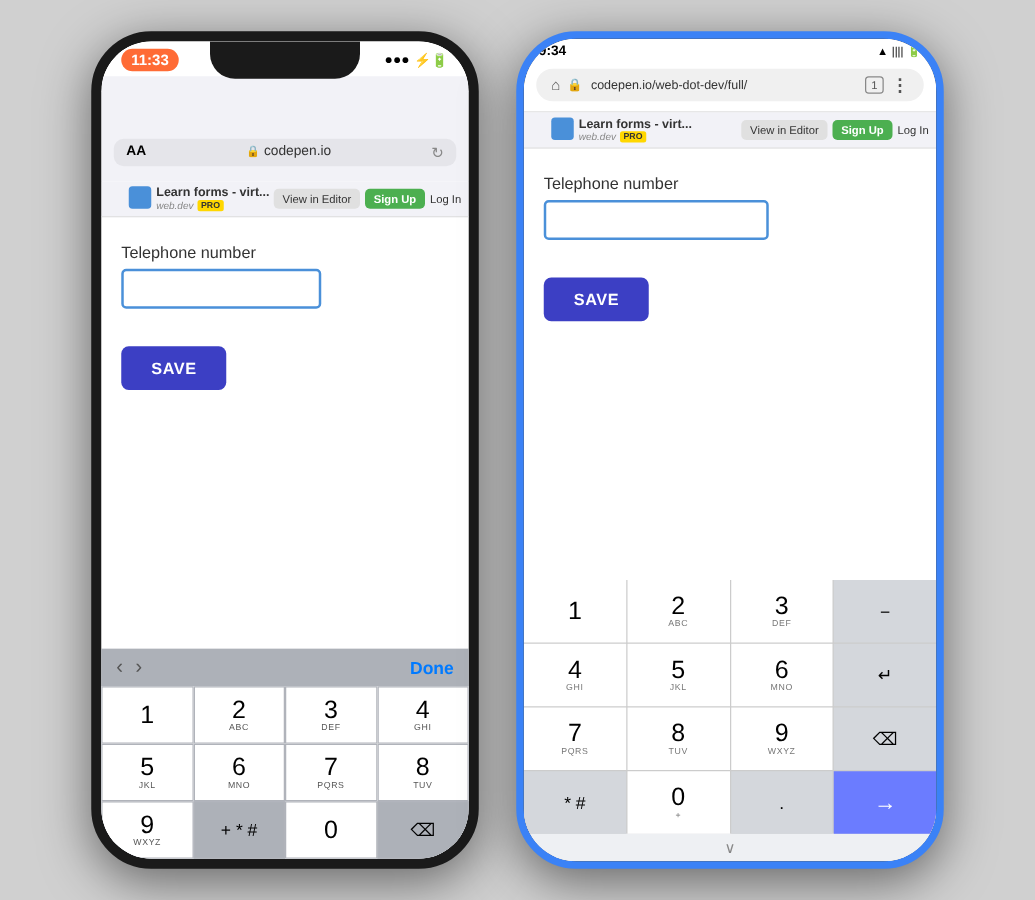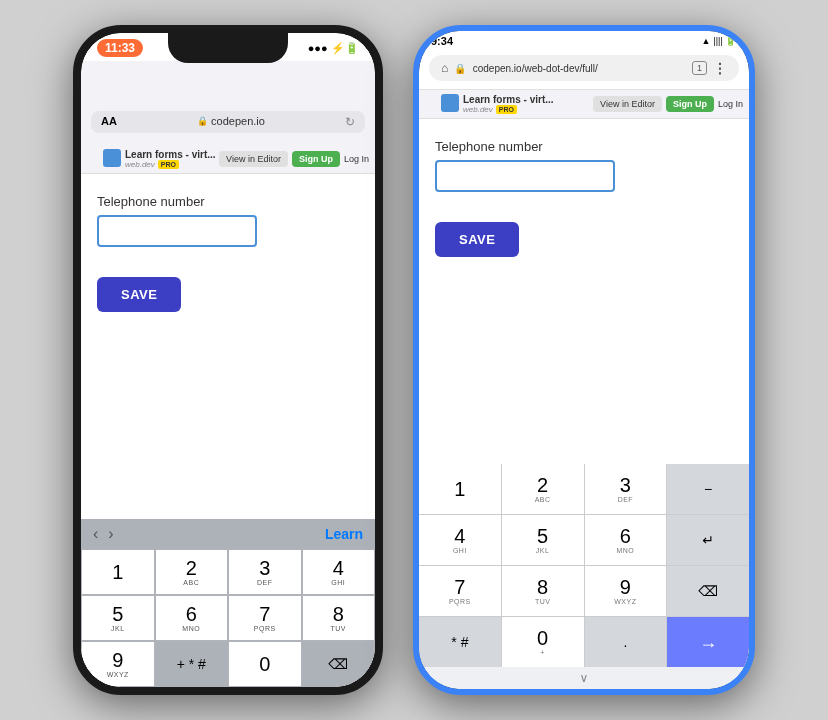--- a/index.html
+++ b/index.html
@@ -506,21 +506,21 @@
       <br>
       <button class="btn-save">SAVE</button>
     </div>
 
     <div class="iphone-keyboard">
       <div class="keyboard-toolbar">
         <div class="keyboard-nav">
           <span class="nav-arrow">‹</span>
           <span class="nav-arrow">›</span>
         </div>
-        <span class="keyboard-done">Learn</span>
+        <span class="keyboard-done">Done</span>
       </div>
       <div class="keypad">
 
         <div class="key">
           <span class="key-digit">1</span>
         </div>
         <div class="key">
           <span class="key-digit">2</span>
           <span class="key-letters">ABC</span>
         </div>

